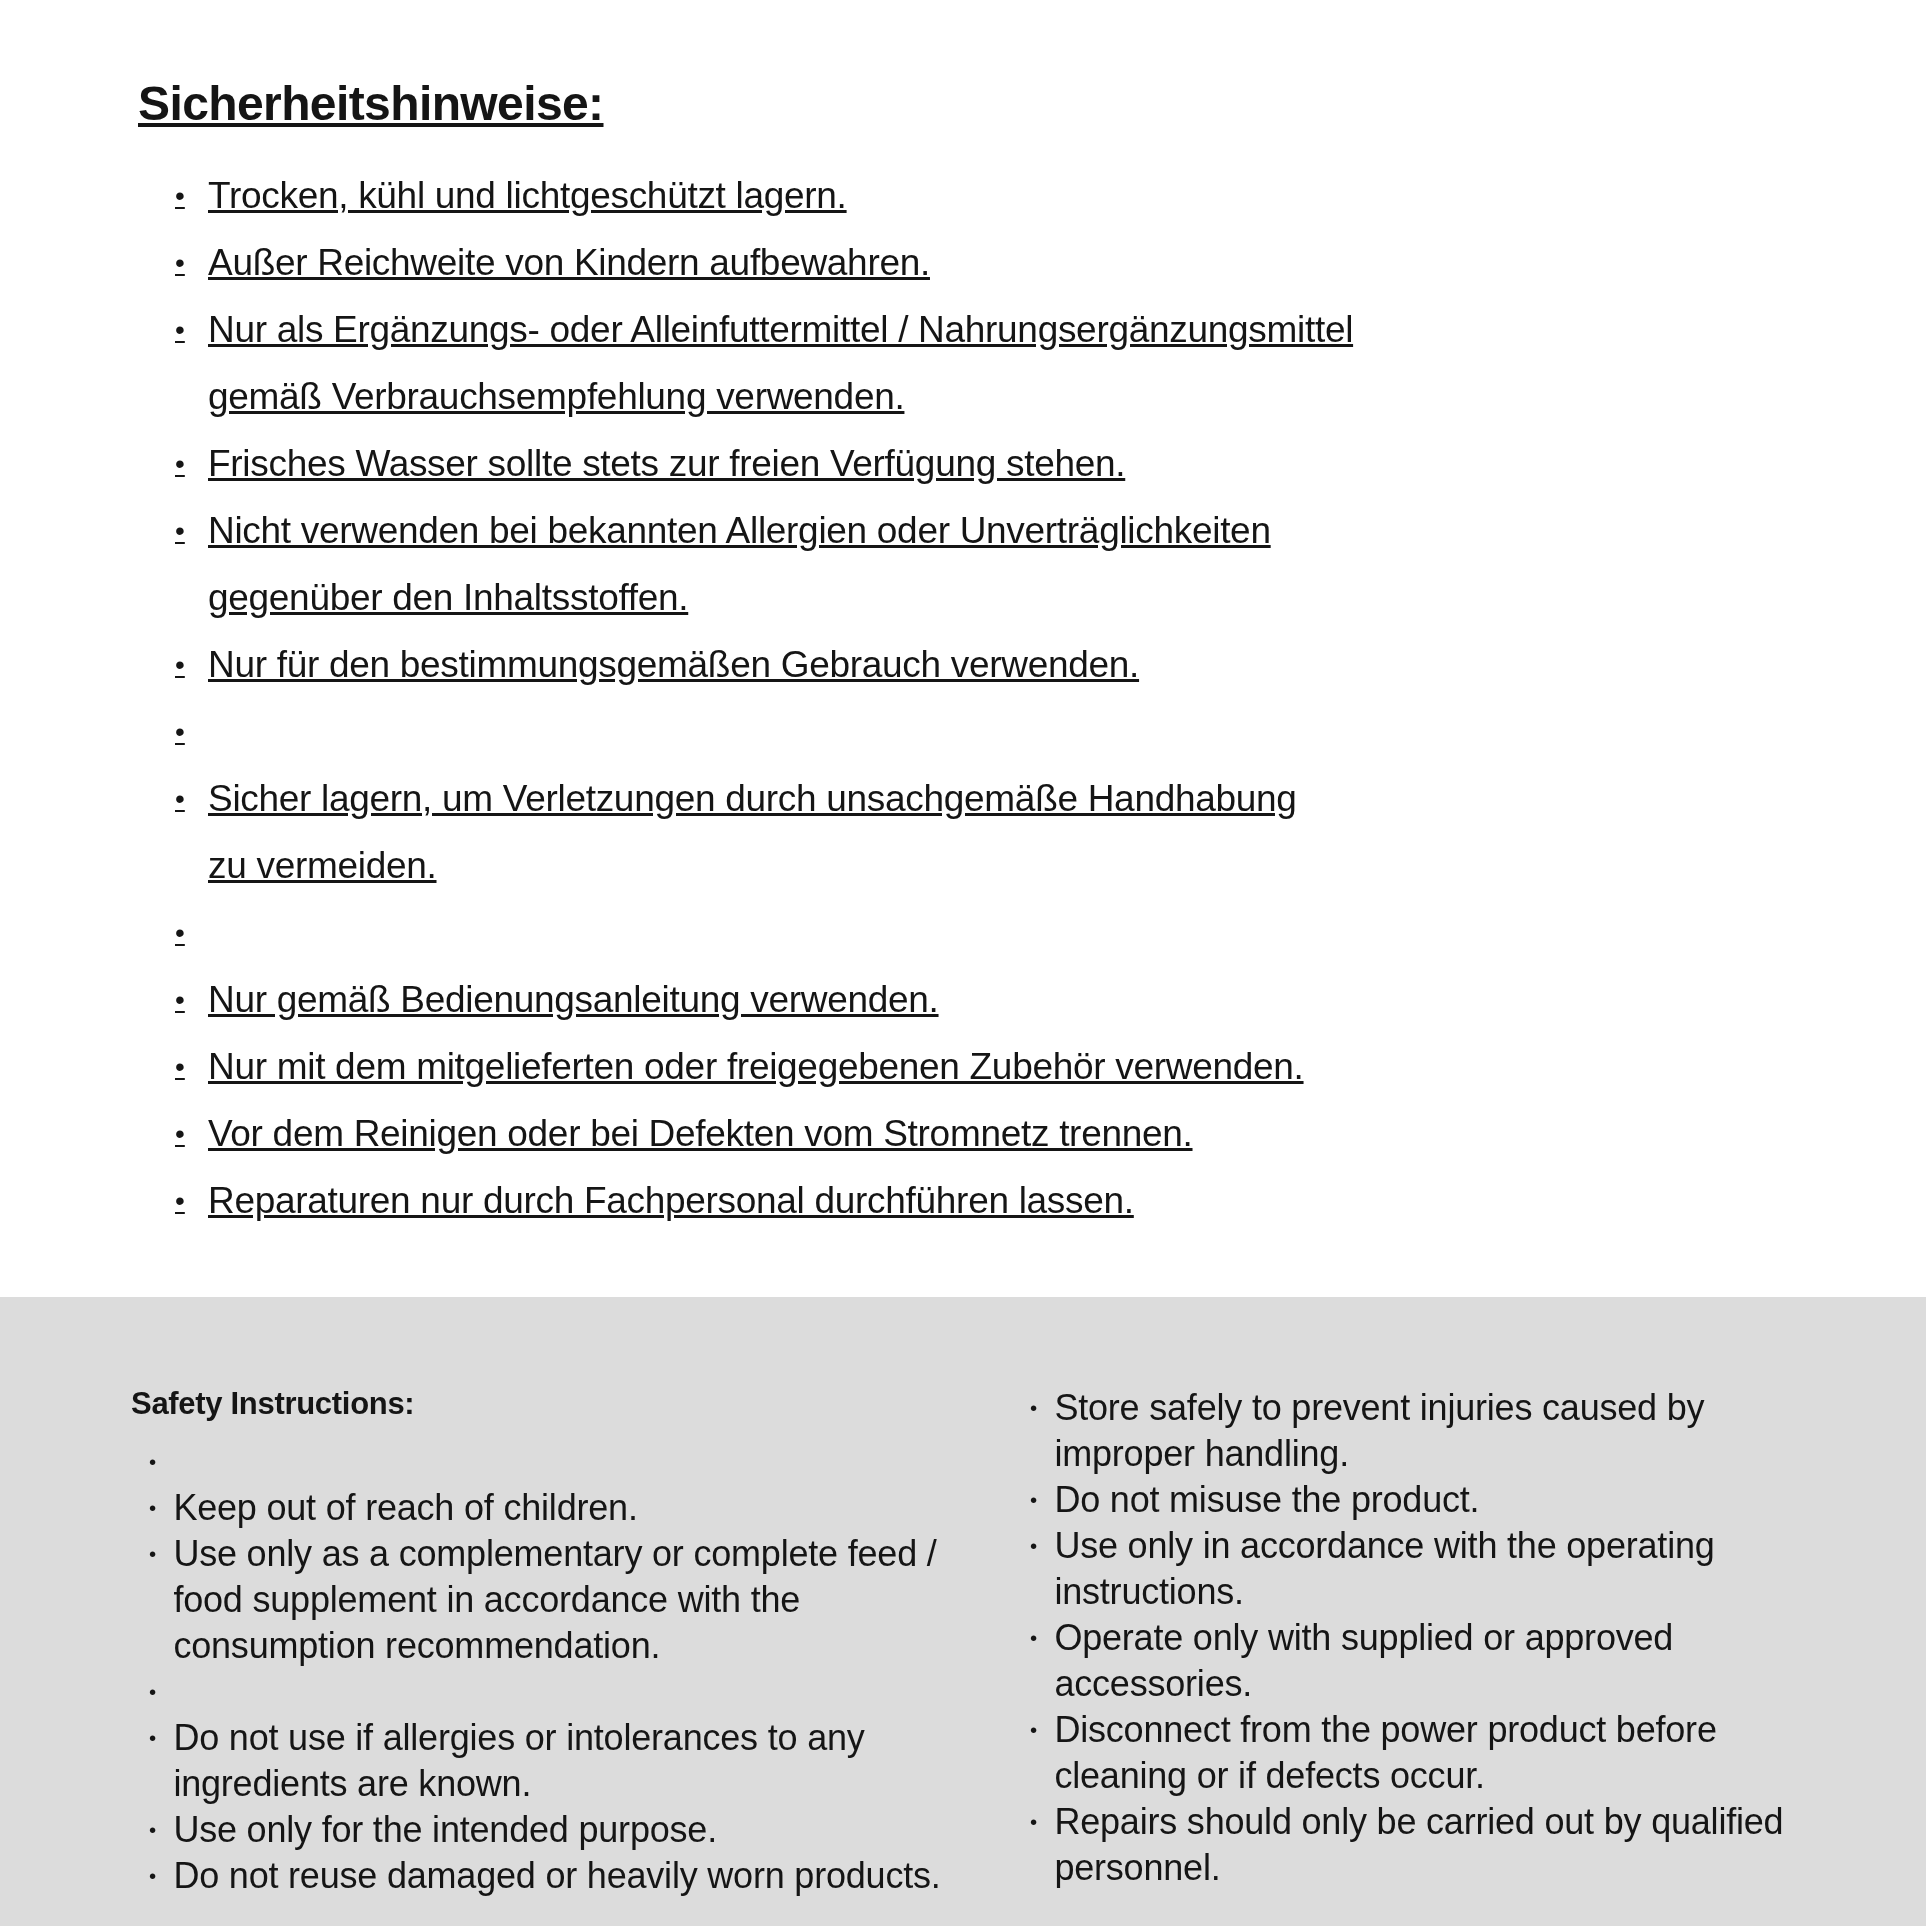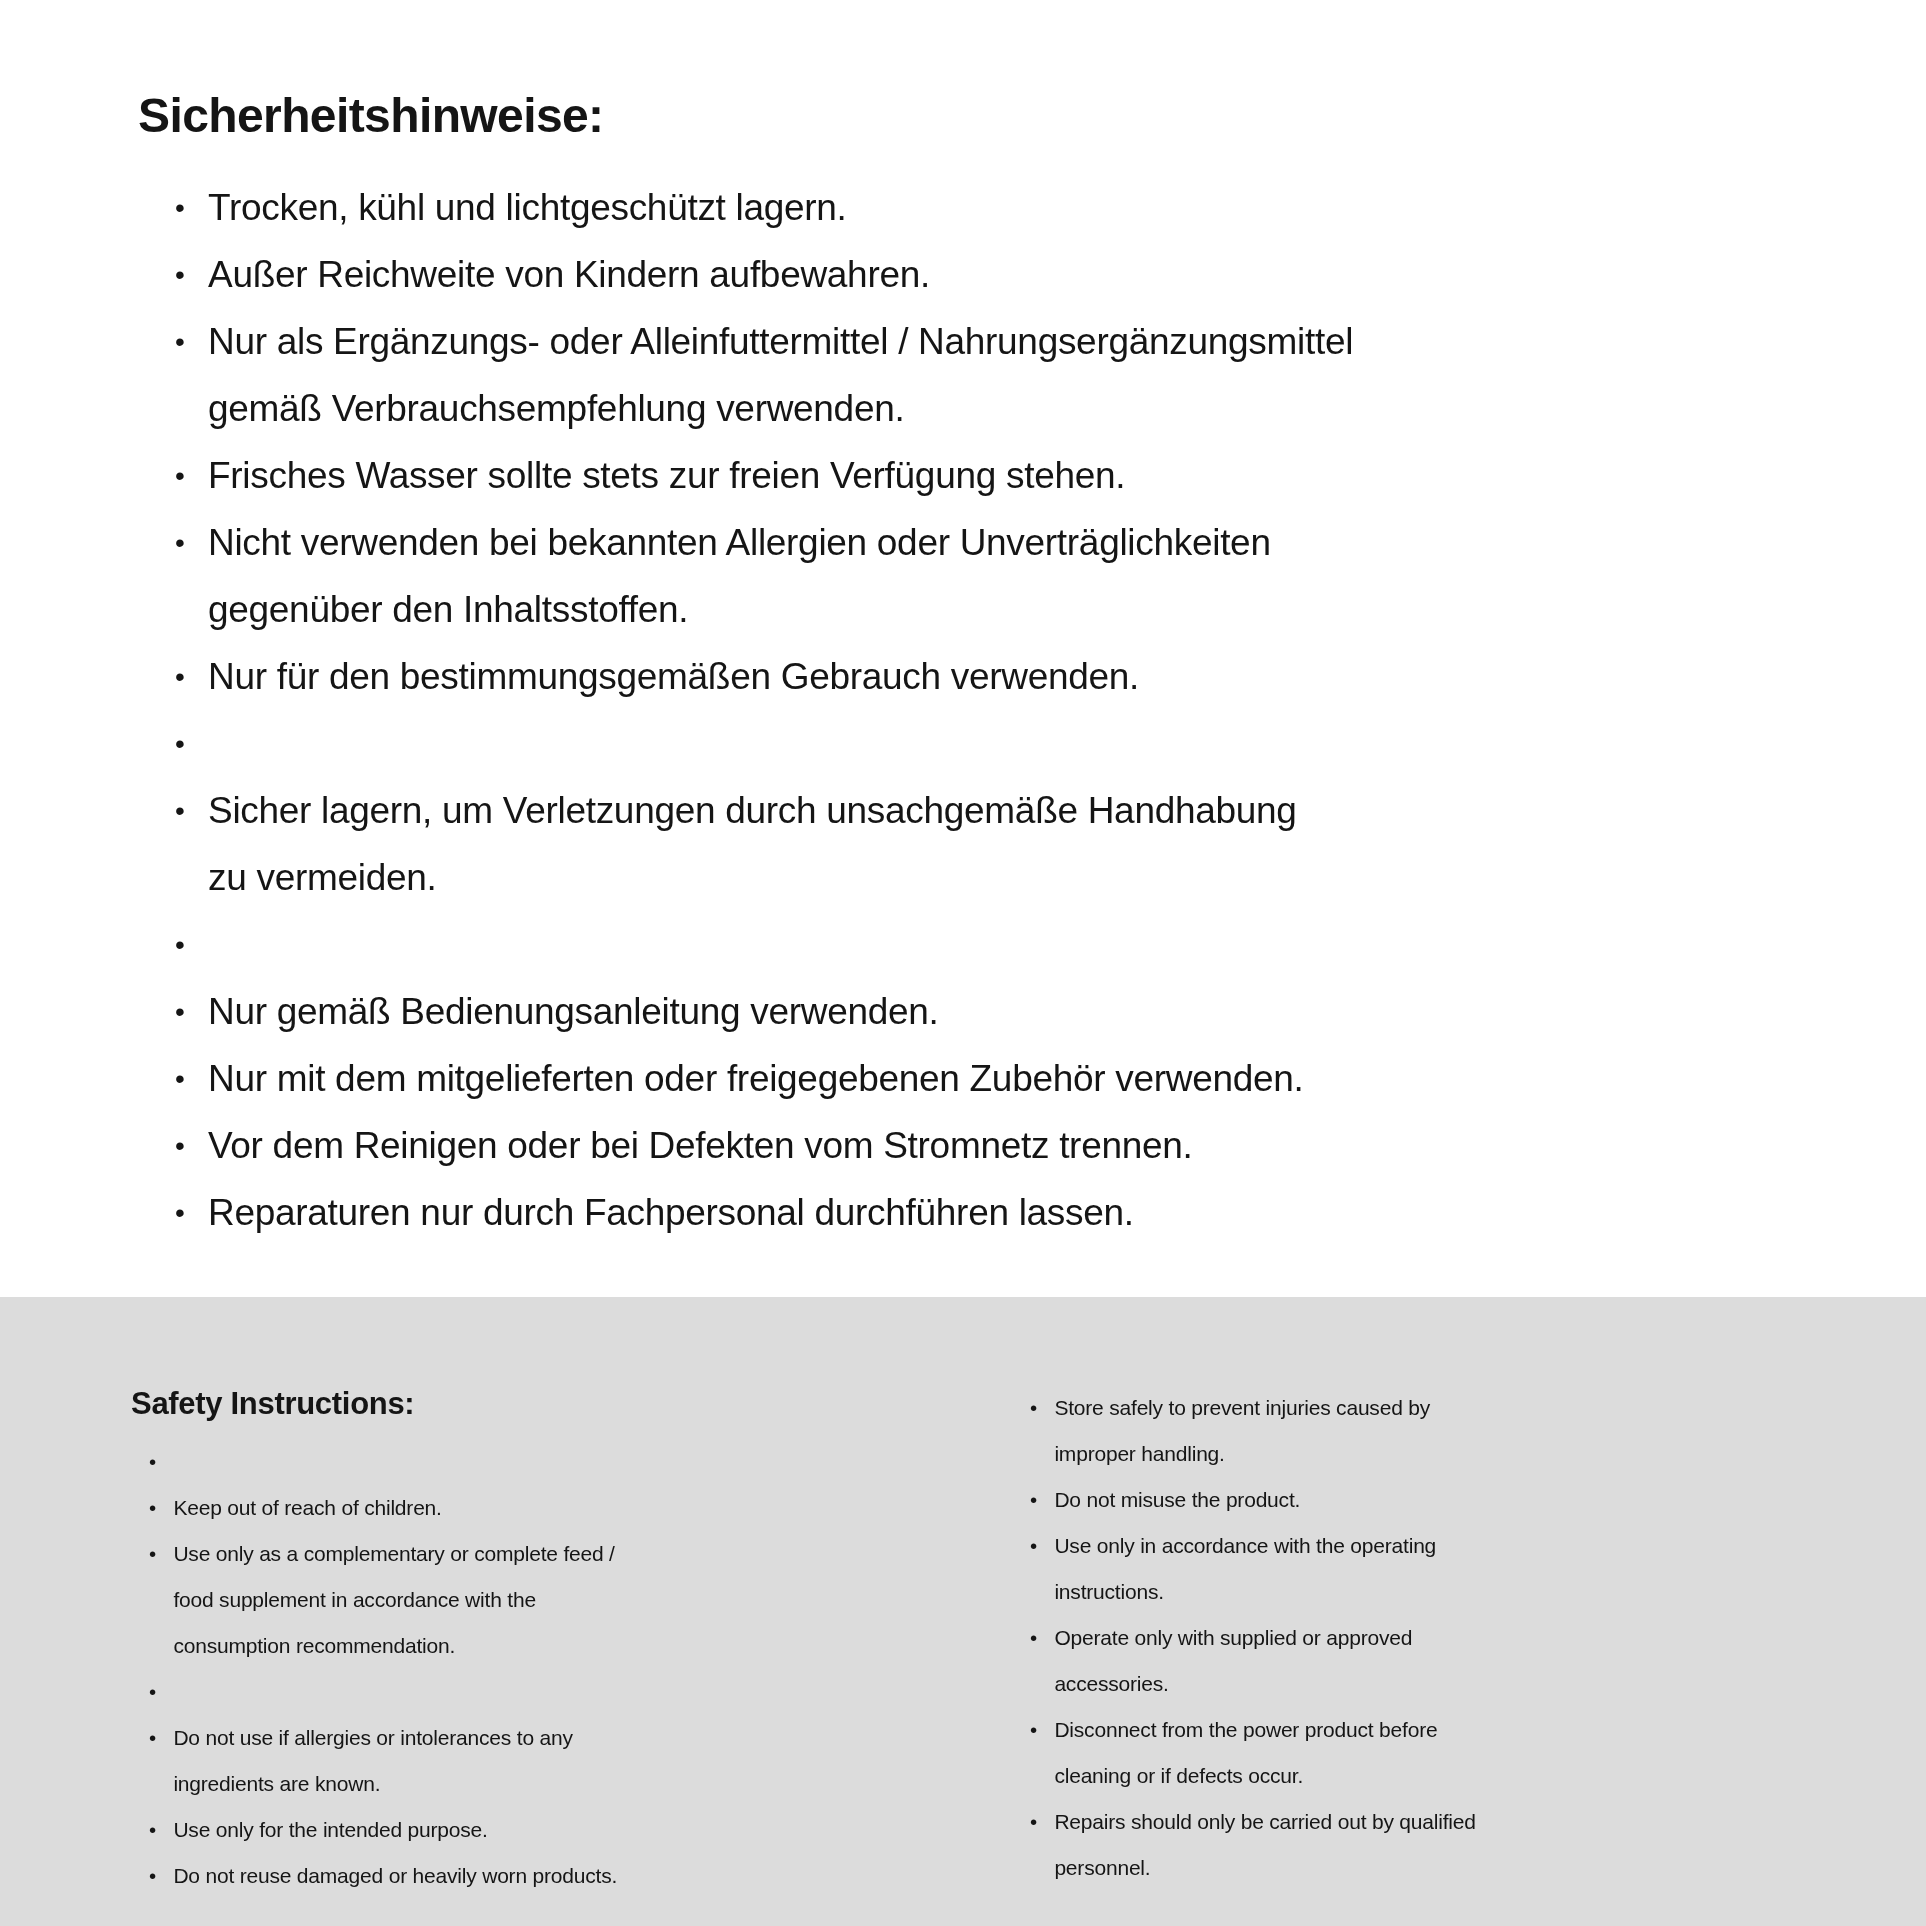--- a/index.html
+++ b/index.html
@@ -17,23 +17,24 @@
     position: relative;
     width: 1926px;
     height: 1926px;
     overflow: hidden;
     background: #ffffff;
   }
 
   
   .german-section {
     position: absolute;
-    top: 16px; left: 0; right: 0;
+    top: 4px; left: 0; right: 0;
     padding: 72px 58px 0 138px;
     box-sizing: border-box;
+    text-decoration: underline;
   }
   .german-heading {
     font-size: 48px;
     font-weight: 700;
     letter-spacing: -0.6px;
     margin: 0;
     line-height: 1.15;
   }
   .german-list {
     margin-top: 31px;
@@ -86,21 +87,21 @@
     display: flex;
     align-items: flex-start;
   }
   .english-list .bullet-dot {
     flex: 0 0 24.4px;
     font-size: 20.5px;
     line-height: 46px;
     text-align: left;
   }
   .english-list .bullet-text {
-    font-size: 21px;
+    font-size: 36px;
     line-height: 46px;
     letter-spacing: -0.2px;
     white-space: pre-line;
   }
   
   .english-list { padding-left: 18px; }
   .english-col-right .english-list { padding-left: 0; }
 </style>
 </head>
 <body>

